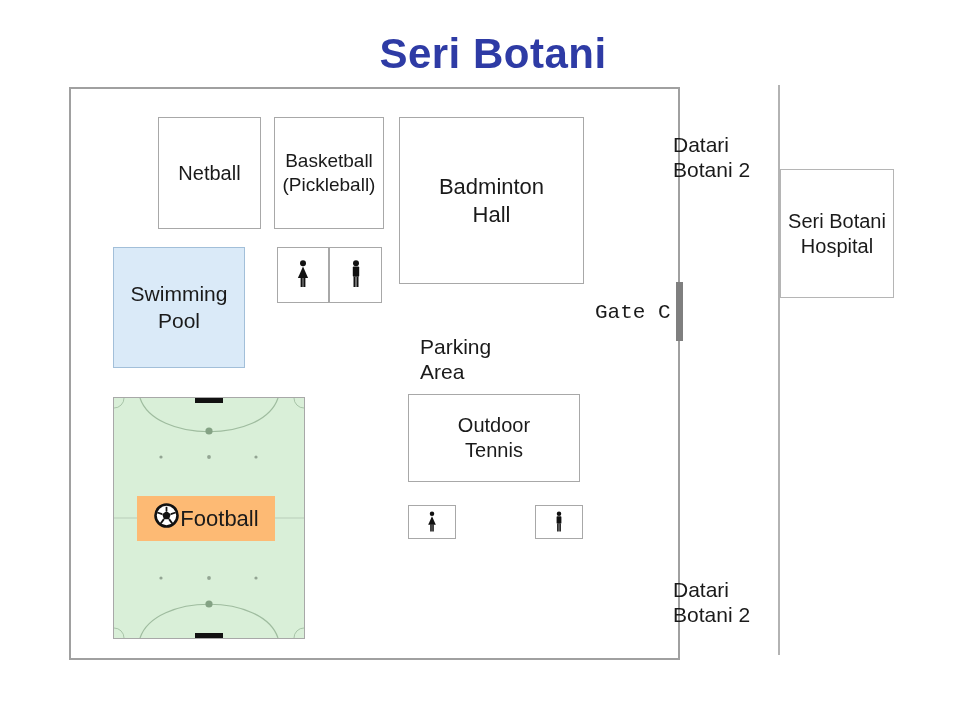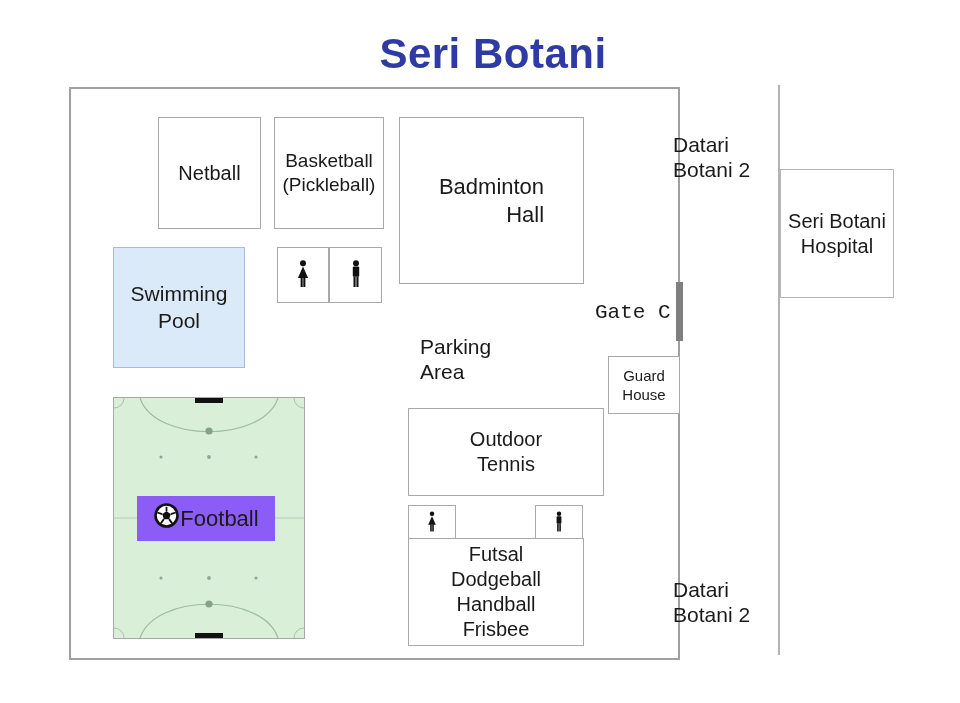--- a/index.html
+++ b/index.html
@@ -16,32 +16,32 @@
     background:#fff;border:1px solid #a8a8a8;
     display:flex;align-items:center;justify-content:center;
     text-align:center;font-size:20px;line-height:1.25;white-space:pre-line;
   }
   .plain-label{
     font-size:21px;line-height:1.2;white-space:pre-line;
   }
   #boundary{left:69px;top:87px;width:611px;height:573px;border:2px solid #a0a0a0;background:#fff;}
   #netball{left:158px;top:117px;width:103px;height:112px;}
   #basketball{left:274px;top:117px;width:110px;height:112px;font-size:19px;}
-  #badminton{left:399px;top:117px;width:185px;height:167px;font-size:22px;text-align:right;}
+  #badminton{left:399px;top:117px;width:185px;height:167px;font-size:22px;}
   #swimming{left:113px;top:247px;width:132px;height:121px;font-size:21px;
             background:#daeaf8;border-color:#a2bfd9;}
   #wc-f-top{left:277px;top:247px;width:52px;height:56px;}
   #wc-m-top{left:329px;top:247px;width:53px;height:56px;}
   #field{left:113px;top:397px;width:192px;height:242px;background:#d9efd8;border:1px solid #a8a8a8;}
   #field svg{position:absolute;left:0;top:0;}
   #football-label{
-    left:137px;top:496px;width:138px;height:45px;background:#8b5cf6;
+    left:137px;top:496px;width:138px;height:45px;background:#fdba74;
     display:flex;align-items:center;justify-content:center;font-size:22px;
   }
-  #tennis{left:408px;top:408px;width:196px;height:88px;}
+  #tennis{left:408px;top:394px;width:172px;height:88px;}
   #wc-f-bottom{left:408px;top:505px;width:48px;height:34px;}
   #wc-m-bottom{left:535px;top:505px;width:48px;height:34px;}
   #futsal{left:408px;top:538px;width:176px;height:108px;line-height:1.26;}
   #guard{left:608px;top:356px;width:72px;height:58px;font-size:15px;line-height:1.3;}
   #hospital{left:780px;top:169px;width:114px;height:129px;border-color:#b5b5b5;}
   #parking{left:420px;top:334px;width:150px;}
   #gate-c{left:595px;top:300px;width:85px;font-family:Liberation Mono, monospace;}
   #datari-top{left:673px;top:132px;width:120px;}
   #datari-bottom{left:673px;top:577px;width:120px;}
   #road{left:778px;top:85px;width:2px;height:570px;background:#b3b3b3;}
@@ -132,24 +132,20 @@
       </svg>
     </span>
     <span>Football</span>
   </div>
 
   <div id="parking" class="abs plain-label">Parking
 Area</div>
   <div id="gate-c" class="abs plain-label">Gate C</div>
   <div id="gate-marker" class="abs"></div>
 
-  <div id="guard" class="abs box">
-    <span>Guard
-House</span>
-  </div>
 
   <div id="tennis" class="abs box">
     <span>Outdoor
 Tennis</span>
   </div>
 
   <div id="wc-f-bottom" class="abs box wc-icon">
     <span>
       <svg width="18" height="25" viewBox="0 0 24 32" fill="#111">
         <circle cx="12" cy="4.2" r="3"></circle>
@@ -163,26 +159,20 @@
     <span>
       <svg width="18" height="25" viewBox="0 0 24 32" fill="#111">
         <circle cx="12" cy="4.2" r="3"></circle>
         <rect x="8.8" y="7.6" width="6.4" height="10.2" rx="1"></rect>
         <rect x="9.5" y="17.8" width="2.1" height="10.2"></rect>
         <rect x="12.4" y="17.8" width="2.1" height="10.2"></rect>
       </svg>
     </span>
   </div>
 
-  <div id="futsal" class="abs box">
-    <span>Futsal
-Dodgeball
-Handball
-Frisbee</span>
-  </div>
 
   <div id="road" class="abs"></div>
   <div id="datari-top" class="abs plain-label">Datari
 Botani 2</div>
   <div id="hospital" class="abs box">
     <span>Seri Botani
 Hospital</span>
   </div>
   <div id="datari-bottom" class="abs plain-label">Datari
 Botani 2</div>

